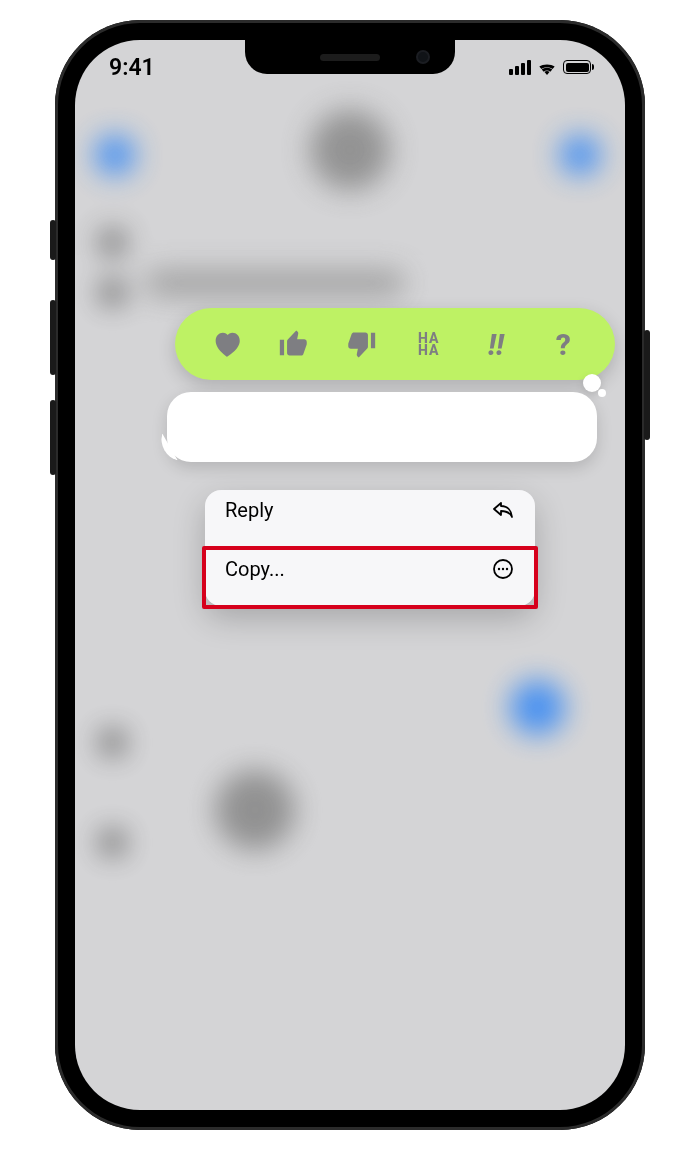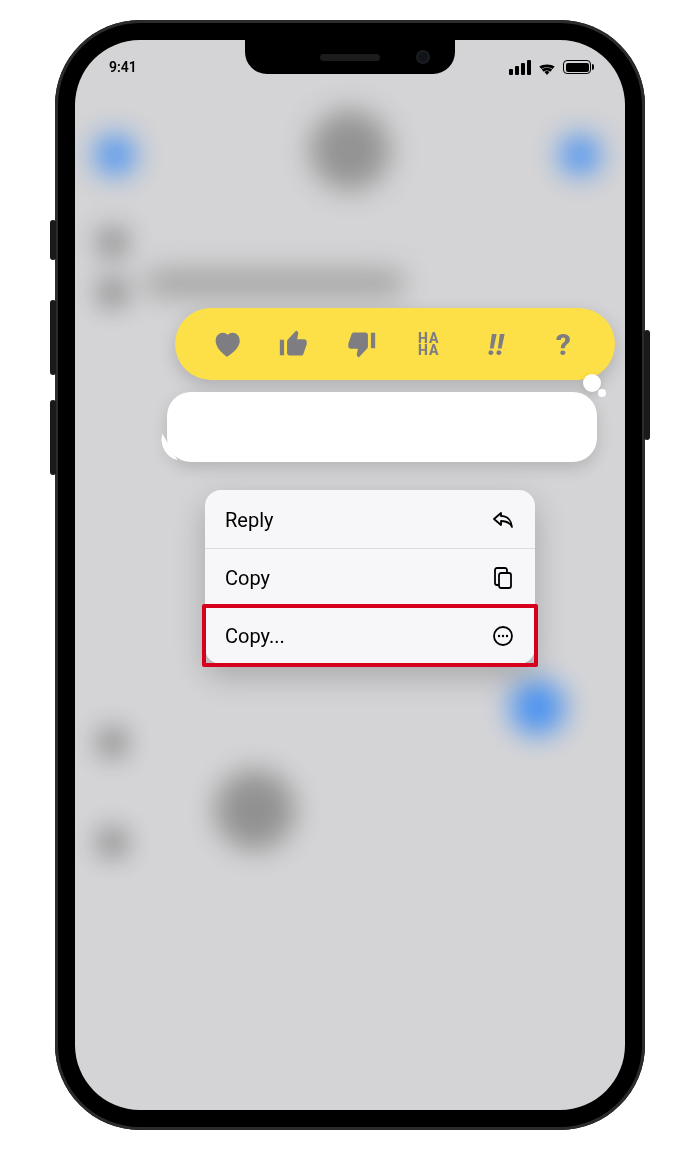--- a/index.html
+++ b/index.html
@@ -52,21 +52,21 @@
   }
   .speaker { width:60px; height:7px; background:#1c1c1c; border-radius:4px; }
   .camera  { width:14px; height:14px; background:#101317; border-radius:50%; border:2px solid #1b1d22; position:absolute; right:25px; }
 
   
   .status-bar {
     position: absolute; top: 12px; left: 0; right: 0;
     height: 30px;
     display: flex; justify-content: space-between; align-items: center;
     padding: 0 34px;
-    font-weight: 600; font-size: 14px;
+    font-weight: 600; font-size: 23px;
     z-index: 40;
     color:#000;
   }
   .status-right { display:flex; align-items:center; gap:6px; }
   .sig-bars { display:flex; align-items:flex-end; gap:2px; }
   .sig-bars span { width:4px; background:#000; border-radius:1px; }
   .sig-bars span:nth-child(1){height:6px} .sig-bars span:nth-child(2){height:9px}
   .sig-bars span:nth-child(3){height:12px} .sig-bars span:nth-child(4){height:15px}
   .wifi-icon { width:20px; height:15px; }
   .battery { width:28px; height:14px; border:1.5px solid #000; border-radius:4px; position:relative; }
@@ -94,21 +94,21 @@
   
   .fg {
     position:absolute; inset:0;
   }
 
   
   .tapback {
     position:absolute;
     top:268px; left:100px;
     width:440px; height:72px;
-    background:#fde047;
+    background:#bef264;
     border-radius:36px;
     box-shadow: 0 6px 18px rgba(0,0,0,0.18);
     display:flex; align-items:center; justify-content:space-around;
     padding:16px 18px;
   }
   .tapback::after{
     content:"";
     position:absolute;
     right:14px; bottom:-12px;
     width:18px; height:18px; background:#fff; border-radius:50%;
@@ -141,22 +141,22 @@
     position:absolute;
     top:450px; left:130px;
     width:330px;
     background: rgba(248,248,250,0.96);
     border-radius:16px;
     overflow:visible;
     box-shadow: 0 12px 32px rgba(0,0,0,0.22);
   }
   .menu-item {
     height:58px;
-    display:flex; align-items:flex-end; justify-content:space-between;
-    padding:16px 20px;
+    display:flex; align-items:flex-start; justify-content:space-between;
+    padding:8px 20px;
     font-size:20px;
     color:#000;
     border-top:1px solid rgba(0,0,0,0.10);
     position:relative;
   }
   .menu-item:first-child { border-top:none; }
   .menu-icon { width:24px; height:24px; display:flex; align-items:center; justify-content:center; }
   .menu-icon svg { width:24px; height:24px; }
 
   .highlight-box {
@@ -250,29 +250,20 @@
 
         <div class="menu-item">
           <span>Reply</span>
           <span class="menu-icon">
             <svg viewBox="0 0 24 24" fill="none" stroke="#000" stroke-width="1.8" stroke-linejoin="round" stroke-linecap="round">
               <path d="M10 5 3 11l7 6V13c5 0 9 1.5 11 6-0.5-6-4-11-11-11V5z"></path>
             </svg>
           </span>
         </div>
 
-        <div class="menu-item">
-          <span>Copy</span>
-          <span class="menu-icon">
-            <svg viewBox="0 0 24 24" fill="none" stroke="#000" stroke-width="1.8" stroke-linejoin="round">
-              <rect x="8" y="7" width="12" height="15" rx="2"></rect>
-              <path d="M16 7V4a2 2 0 0 0-2-2H6a2 2 0 0 0-2 2v13a2 2 0 0 0 2 2h2"></path>
-            </svg>
-          </span>
-        </div>
 
 
         <div class="menu-item">
           <span>Copy...</span>
           <span class="menu-icon">
             <svg viewBox="0 0 24 24" fill="none" stroke="#000" stroke-width="1.8">
               <circle cx="12" cy="12" r="9"></circle>
               <circle cx="8" cy="12" r="1.2" fill="#000" stroke="none"></circle>
               <circle cx="12" cy="12" r="1.2" fill="#000" stroke="none"></circle>
               <circle cx="16" cy="12" r="1.2" fill="#000" stroke="none"></circle>

